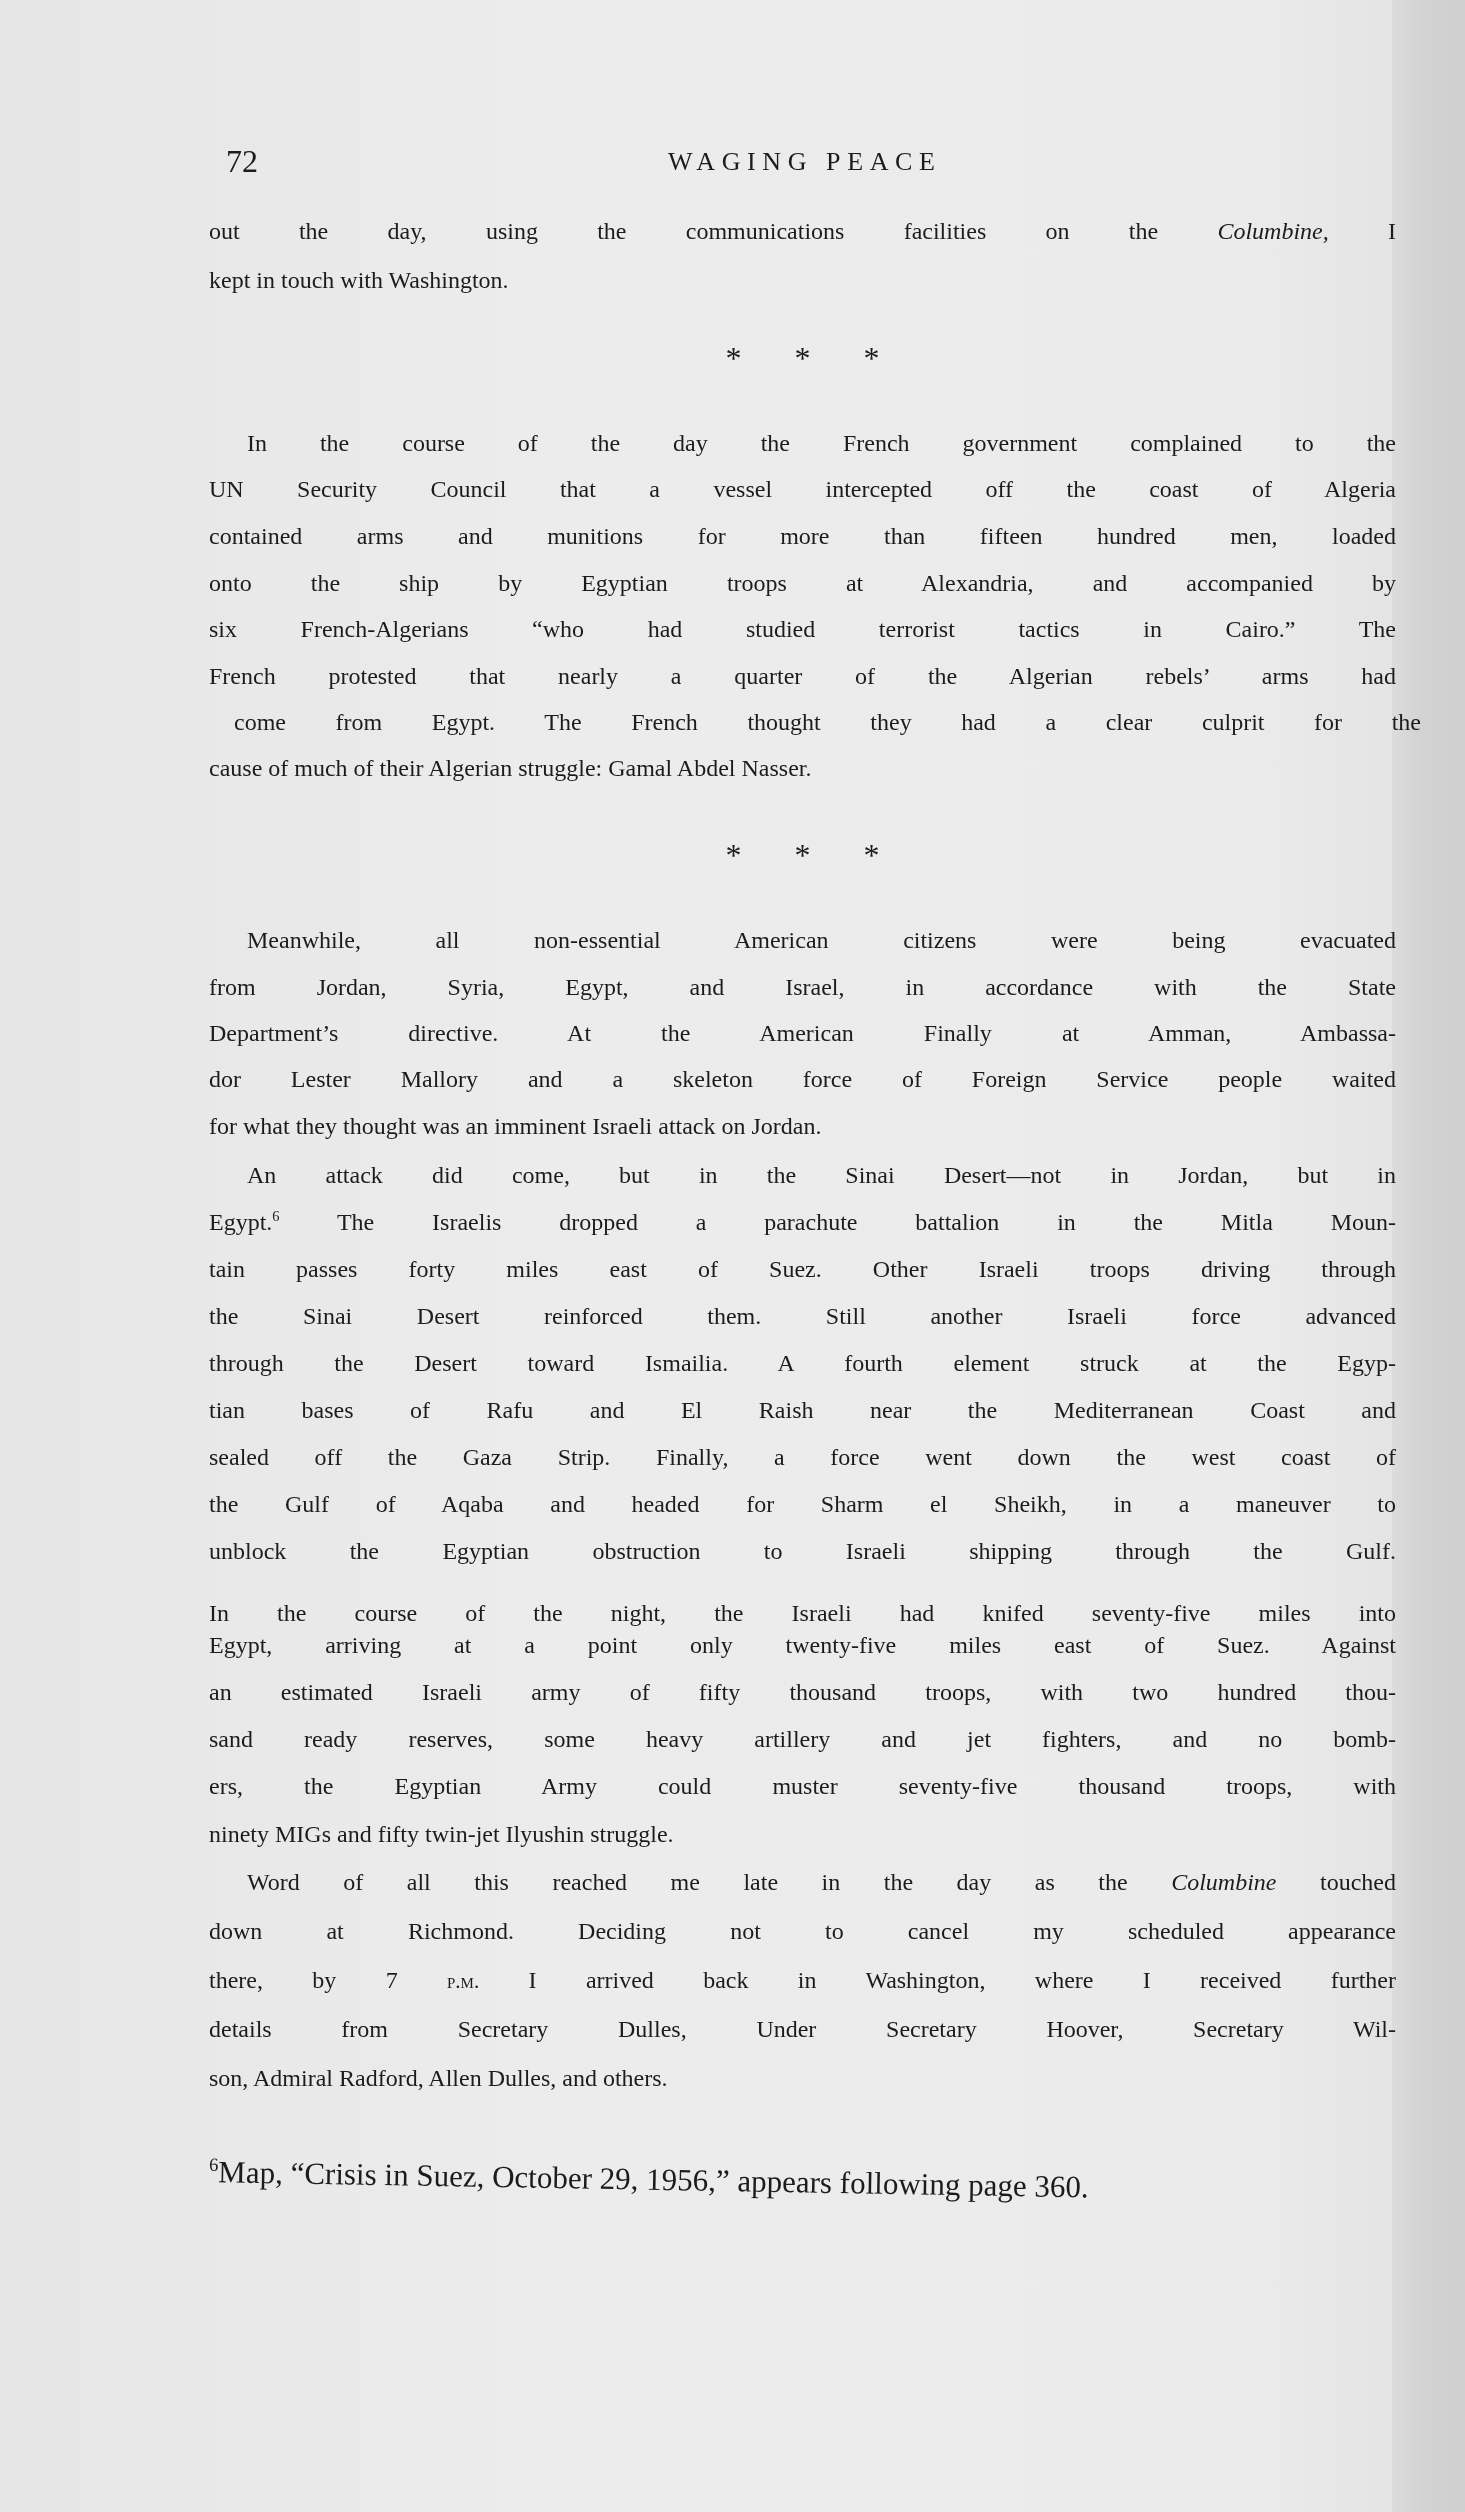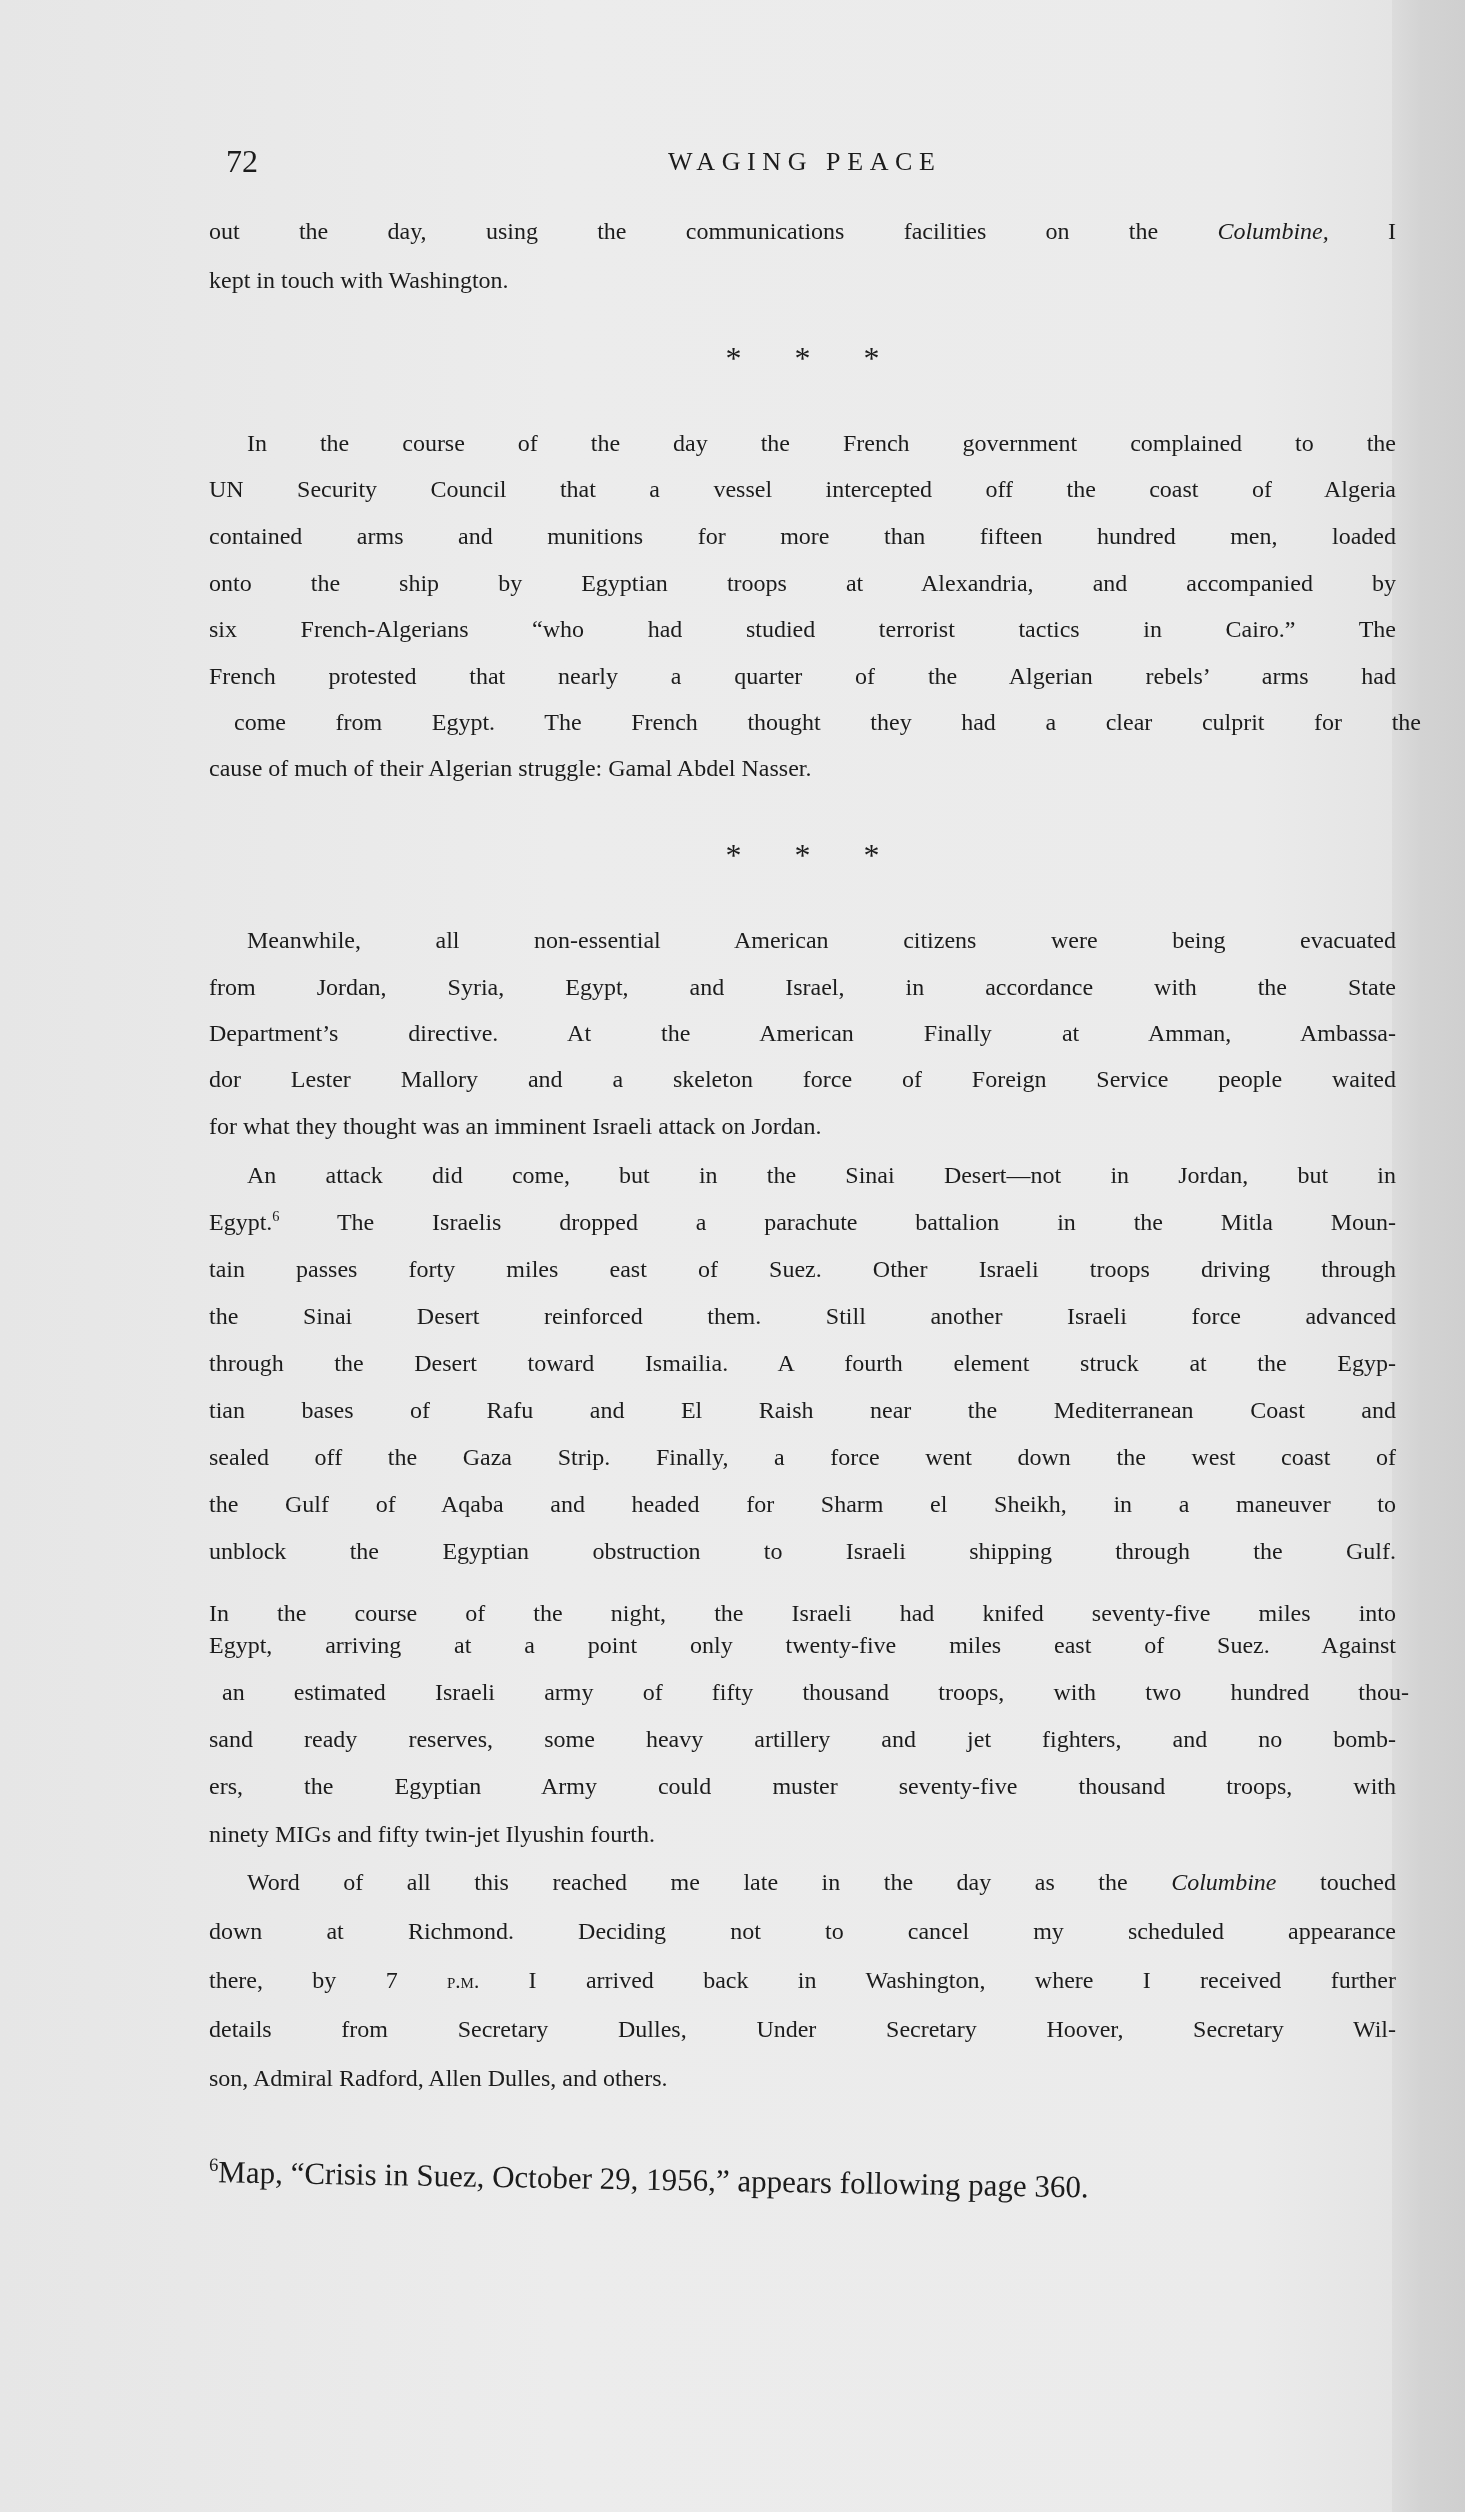--- a/index.html
+++ b/index.html
@@ -141,24 +141,24 @@
   <div class="line" style="top:1200px;"><span>Egypt.</span><sup>6</sup><span> The Israelis dropped a parachute battalion in the Mitla Moun-</span></div>
   <div class="line" style="top:1247px;">tain passes forty miles east of Suez. Other Israeli troops driving through</div>
   <div class="line" style="top:1294px;">the Sinai Desert reinforced them. Still another Israeli force advanced</div>
   <div class="line" style="top:1341px;">through the Desert toward Ismailia. A fourth element struck at the Egyp-</div>
   <div class="line" style="top:1388px;">tian bases of Rafu and El Raish near the Mediterranean Coast and</div>
   <div class="line" style="top:1435px;">sealed off the Gaza Strip. Finally, a force went down the west coast of</div>
   <div class="line" style="top:1482px;">the Gulf of Aqaba and headed for Sharm el Sheikh, in a maneuver to</div>
   <div class="line" style="top:1529px;">unblock the Egyptian obstruction to Israeli shipping through the Gulf.</div>
   <div class="line" style="top:1576px;margin-top:15px;">In the course of the night, the Israeli had knifed seventy-five miles into</div>
   <div class="line" style="top:1623px;">Egypt, arriving at a point only twenty-five miles east of Suez. Against</div>
-  <div class="line" style="top:1670px;margin-left:13px;">an estimated Israeli army of fifty thousand troops, with two hundred thou-</div>
+  <div class="line" style="top:1670px;">an estimated Israeli army of fifty thousand troops, with two hundred thou-</div>
   <div class="line" style="top:1717px;">sand ready reserves, some heavy artillery and jet fighters, and no bomb-</div>
   <div class="line" style="top:1764px;">ers, the Egyptian Army could muster seventy-five thousand troops, with</div>
-  <div class="line last" style="top:1812px;">ninety MIGs and fifty twin-jet Ilyushin fourth.</div>
+  <div class="line last" style="top:1812px;">ninety MIGs and fifty twin-jet Ilyushin struggle.</div>
 
   <div class="line indent" style="top:1860px;"><span>Word of all this reached me late in the day as the </span><i>Columbine</i><span> touched</span></div>
   <div class="line" style="top:1909px;">down at Richmond. Deciding not to cancel my scheduled appearance</div>
   <div class="line" style="top:1958px;"><span>there, by 7 </span><span class="smallcaps">p.m.</span><span> I arrived back in Washington, where I received further</span></div>
   <div class="line" style="top:2007px;">details from Secretary Dulles, Under Secretary Hoover, Secretary Wil-</div>
   <div class="line last" style="top:2056px;">son, Admiral Radford, Allen Dulles, and others.</div>
 </div>
 
 <div class="footnote">
   <sup>6</sup><span>Map, “Crisis in Suez, October 29, 1956,” appears following page 360.</span>

